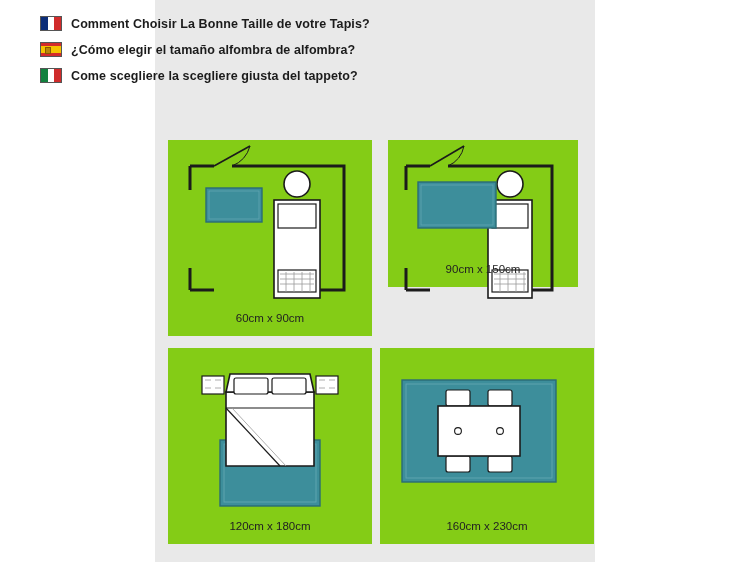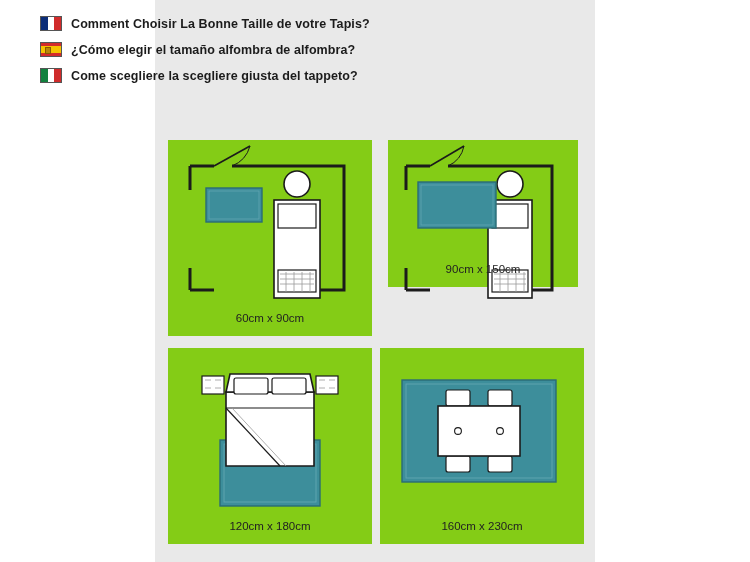--- a/index.html
+++ b/index.html
@@ -82,21 +82,21 @@
   }
 
   
   .card {
     position: absolute;
     background: #84cc16;
   }
   .card-1 { left: 168px; top: 140px; width: 204px; height: 196px; }
   .card-2 { left: 388px; top: 140px; width: 190px; height: 147px; }
   .card-3 { left: 168px; top: 348px; width: 204px; height: 196px; }
-  .card-4 { left: 380px; top: 348px; width: 204px; height: 196px; }
+  .card-4 { left: 380px; top: 348px; width: 178px; height: 196px; padding-left: 36px; }
 
   .card-caption {
     position: absolute;
     left: 0;
     right: 0;
     bottom: 12px;
     text-align: center;
     font-size: 11.5px;
     color: #222222;
     font-family: "Liberation Sans", sans-serif;

